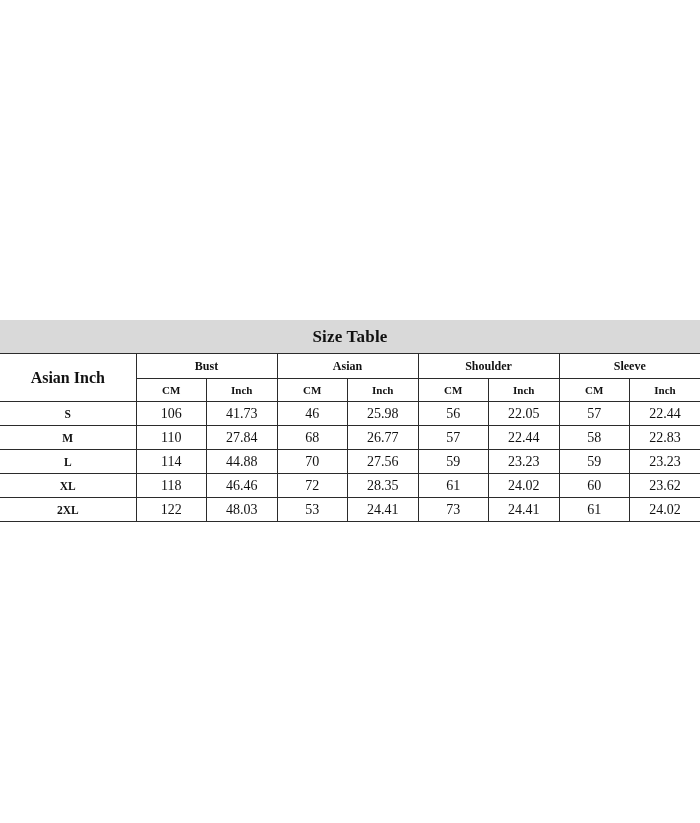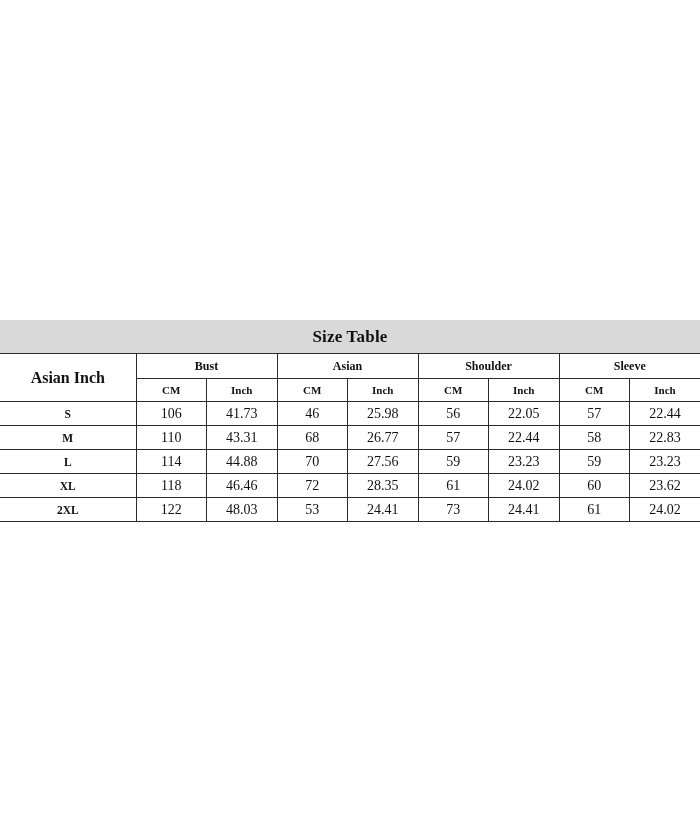--- a/index.html
+++ b/index.html
@@ -139,21 +139,21 @@
           <td class="val-cell">46</td>
           <td class="val-cell">25.98</td>
           <td class="val-cell">56</td>
           <td class="val-cell">22.05</td>
           <td class="val-cell">57</td>
           <td class="val-cell">22.44</td>
         </tr>
         <tr>
           <td class="size-cell">M</td>
           <td class="val-cell">110</td>
-          <td class="val-cell">43.31</td>
+          <td class="val-cell">27.84</td>
           <td class="val-cell">68</td>
           <td class="val-cell">26.77</td>
           <td class="val-cell">57</td>
           <td class="val-cell">22.44</td>
           <td class="val-cell">58</td>
           <td class="val-cell">22.83</td>
         </tr>
         <tr>
           <td class="size-cell">L</td>
           <td class="val-cell">114</td>

